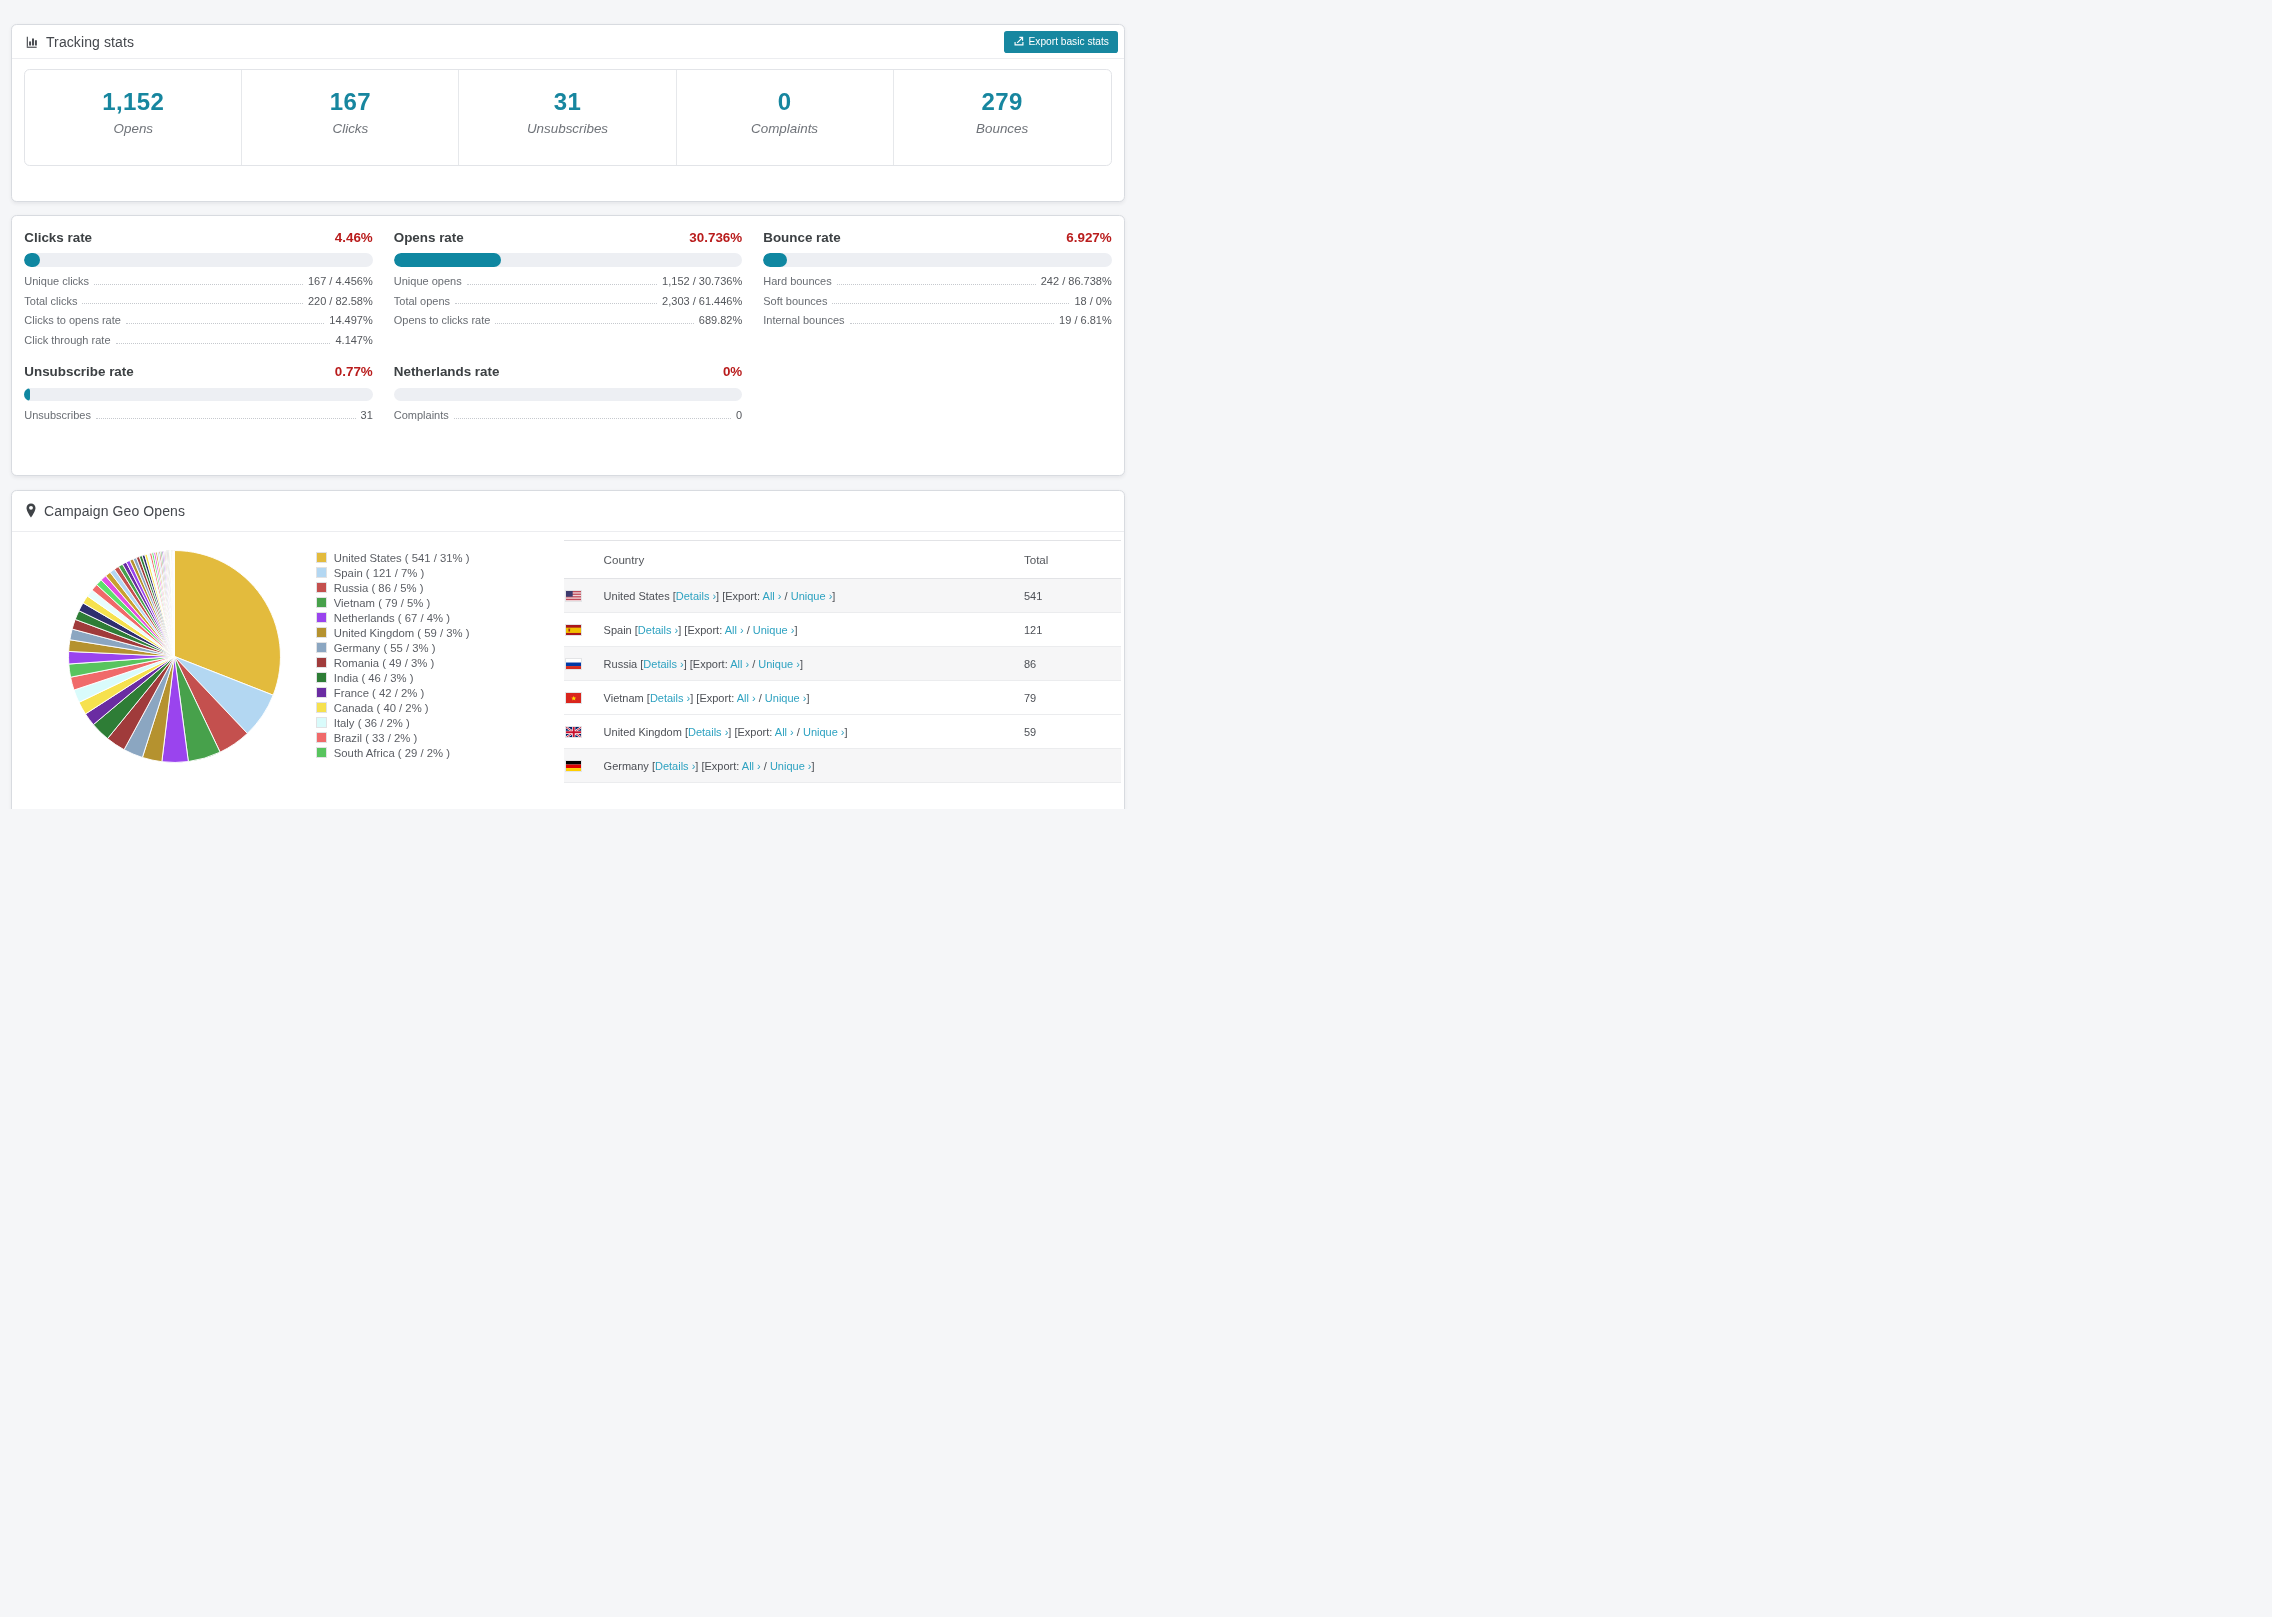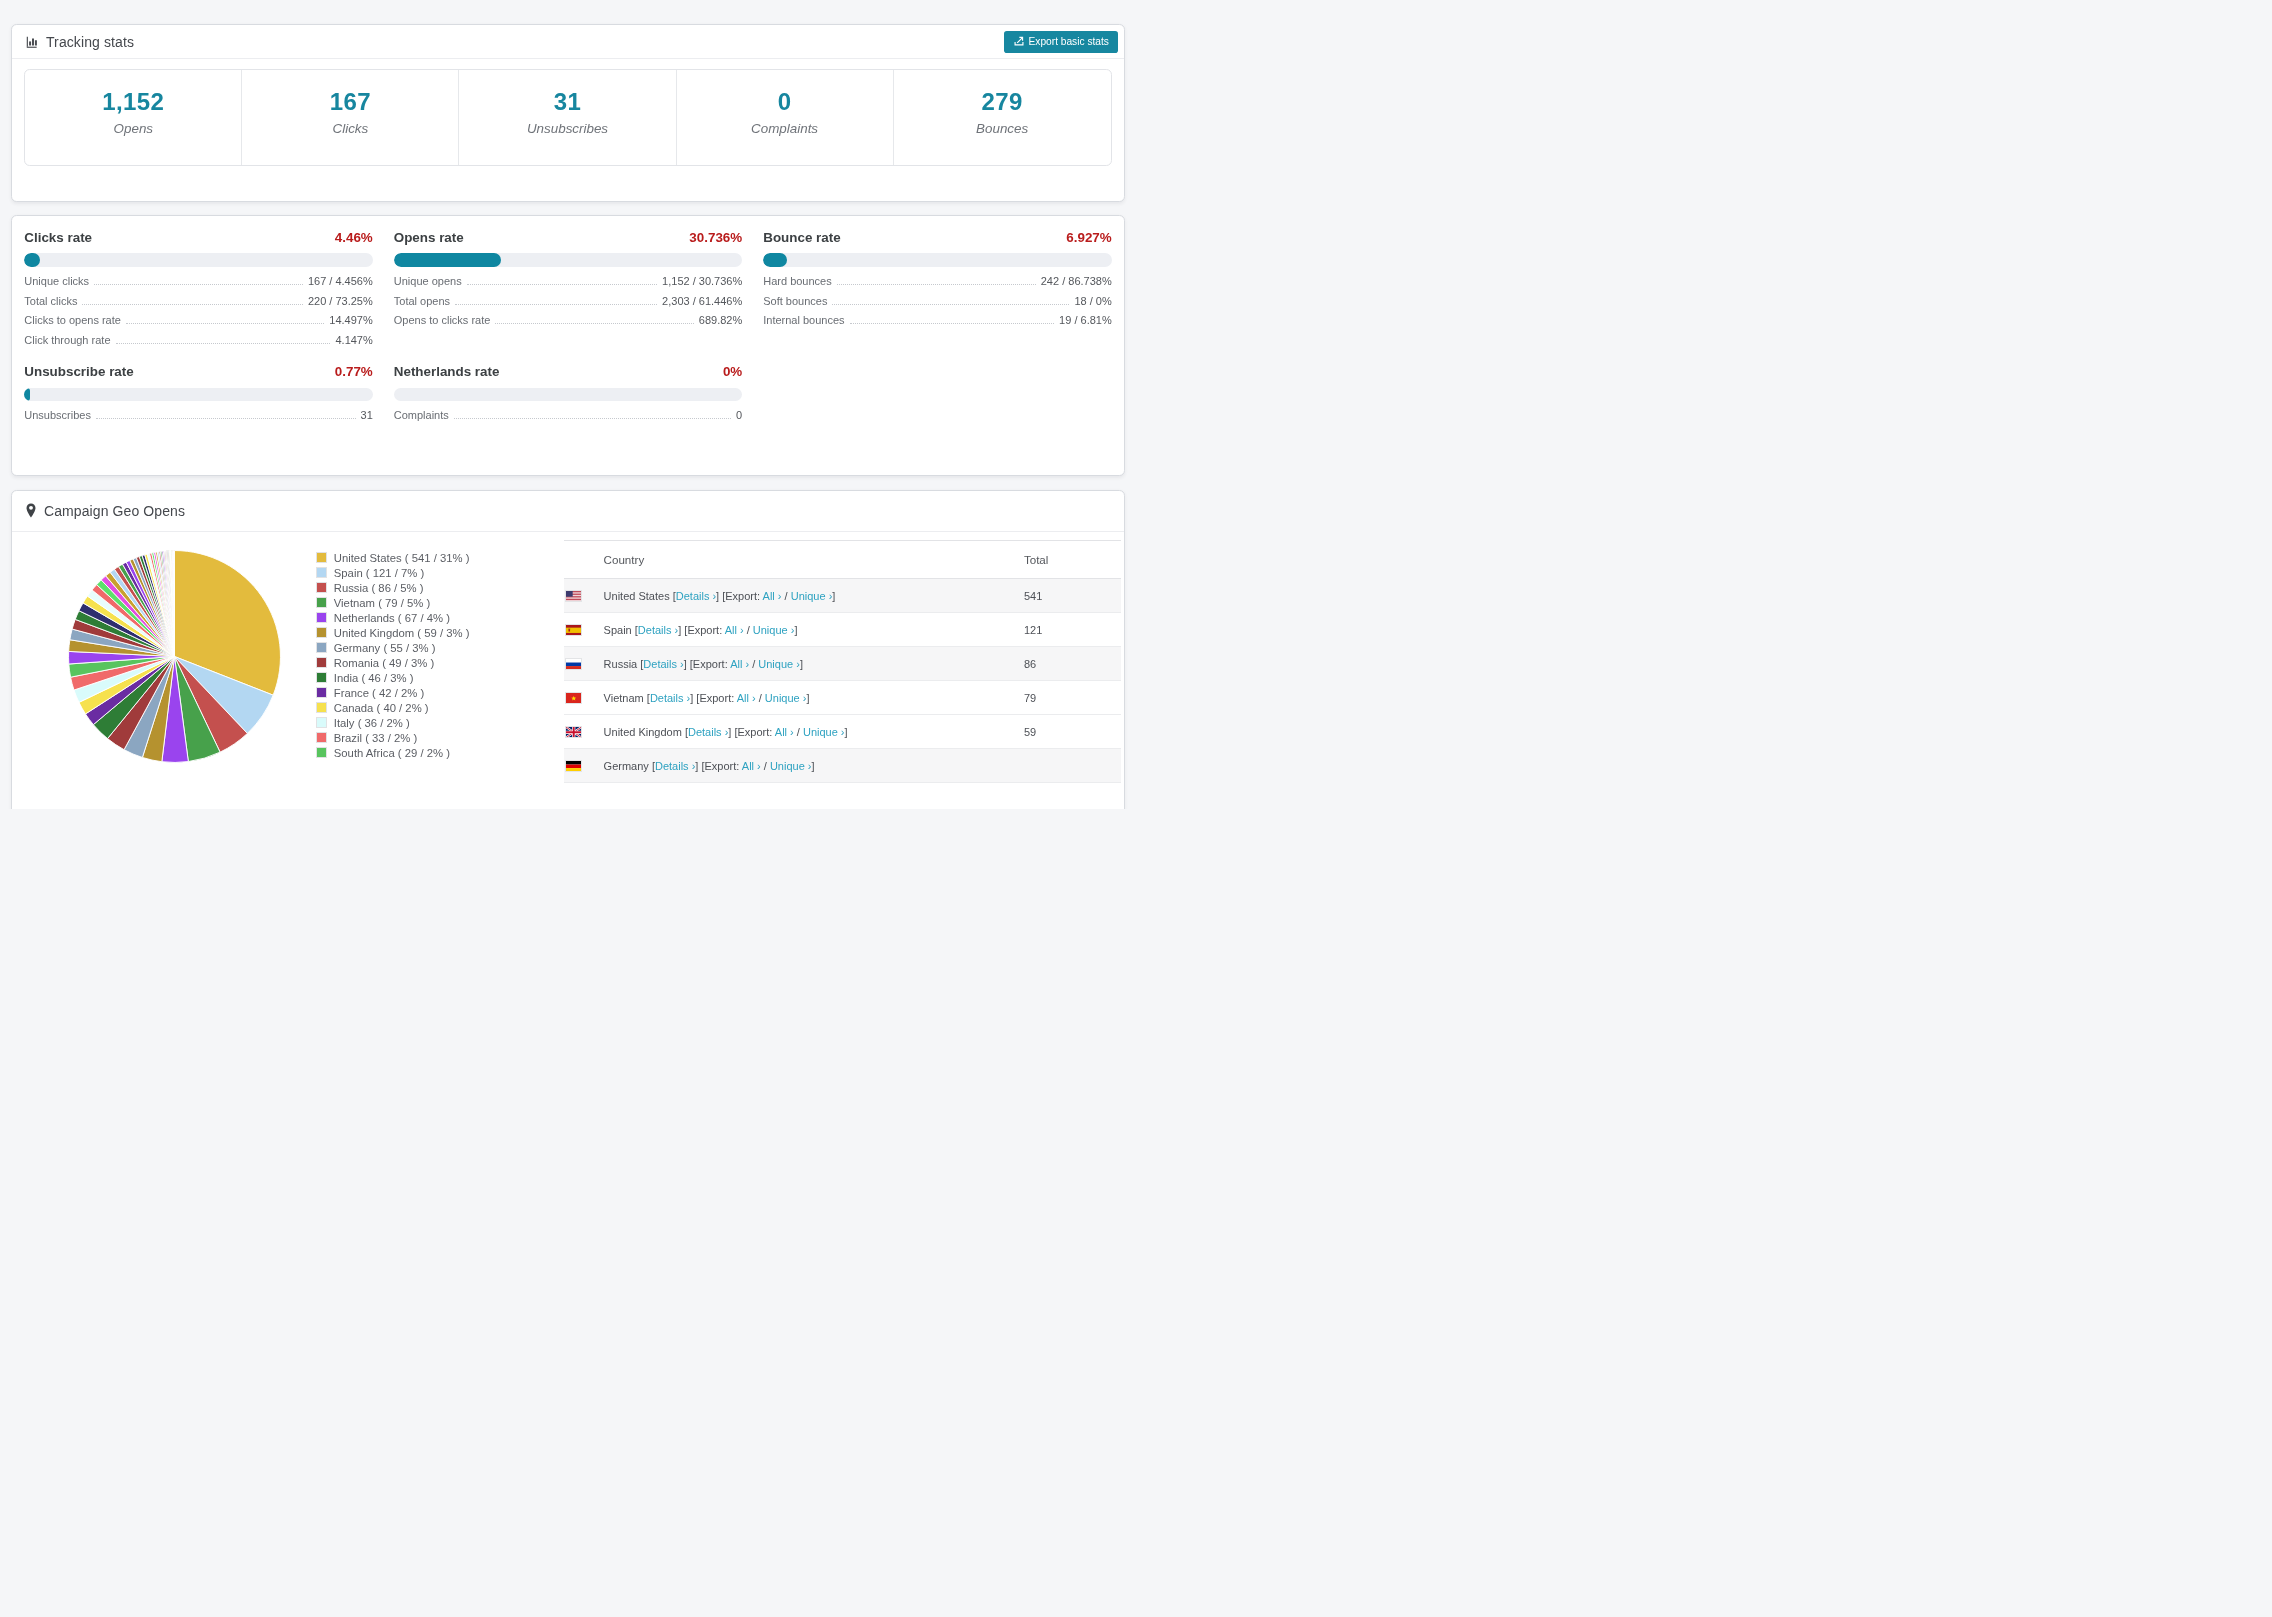--- a/index.html
+++ b/index.html
@@ -40,21 +40,21 @@
   .stat-value{font-size:24px;font-weight:700;color:#17869f;letter-spacing:0.4px;}
   .stat-label{font-size:13.4px;color:#6f7379;margin-top:5px;font-style:italic;}
   
   .card-rates{height:261px;margin-bottom:14px;padding:14px 12px;}
   .rates-grid{display:grid;grid-template-columns:repeat(3,1fr);column-gap:21px;row-gap:18.4px;}
   .rate-head{display:flex;justify-content:space-between;align-items:baseline;}
   .rate-title{font-size:13.4px;font-weight:700;color:#3c4043;}
   .rate-value{font-size:13.4px;font-weight:700;color:#b91c1c;}
   .rate-bar{margin-top:8.5px;height:13.4px;border-radius:7px;background:#edeff3;overflow:hidden;}
   .rate-bar-fill{height:100%;border-radius:7px;background:#0f87a1;}
-  .metric-row{display:flex;align-items:center;margin-top:9.2px;font-size:11px;line-height:10.6px;}
+  .metric-row{display:flex;align-items:flex-start;margin-top:9.2px;font-size:11px;line-height:10.6px;}
   .metric-label{color:#696d73;white-space:nowrap;}
   .metric-leader{flex:1;border-bottom:1.4px dotted #c6c9ce;margin:0 5px 1.4px;height:7.8px;}
   .metric-value{color:#54575c;white-space:nowrap;}
   .rate-rows{margin-top:6.4px;}
   
   .card-geo{height:389px;overflow:hidden;}
   .card-geo .card-header{height:40px;}
   .geo-body{display:flex;padding:8.5px 2.8px 0 11.3px;}
   .pie-col{width:292px;box-sizing:border-box;padding:7px 0 0 41px;flex:none;}
   .legend-col{width:248px;flex:none;padding-top:10px;}
@@ -141,21 +141,21 @@
           </div>
           <div class="rate-rows">
             <div class="metric-row">
               <span class="metric-label">Unique clicks</span>
               <span class="metric-leader"></span>
               <span class="metric-value">167 / 4.456%</span>
             </div>
             <div class="metric-row">
               <span class="metric-label">Total clicks</span>
               <span class="metric-leader"></span>
-              <span class="metric-value">220 / 73.25%</span>
+              <span class="metric-value">220 / 82.58%</span>
             </div>
             <div class="metric-row">
               <span class="metric-label">Clicks to opens rate</span>
               <span class="metric-leader"></span>
               <span class="metric-value">14.497%</span>
             </div>
             <div class="metric-row">
               <span class="metric-label">Click through rate</span>
               <span class="metric-leader"></span>
               <span class="metric-value">4.147%</span>

